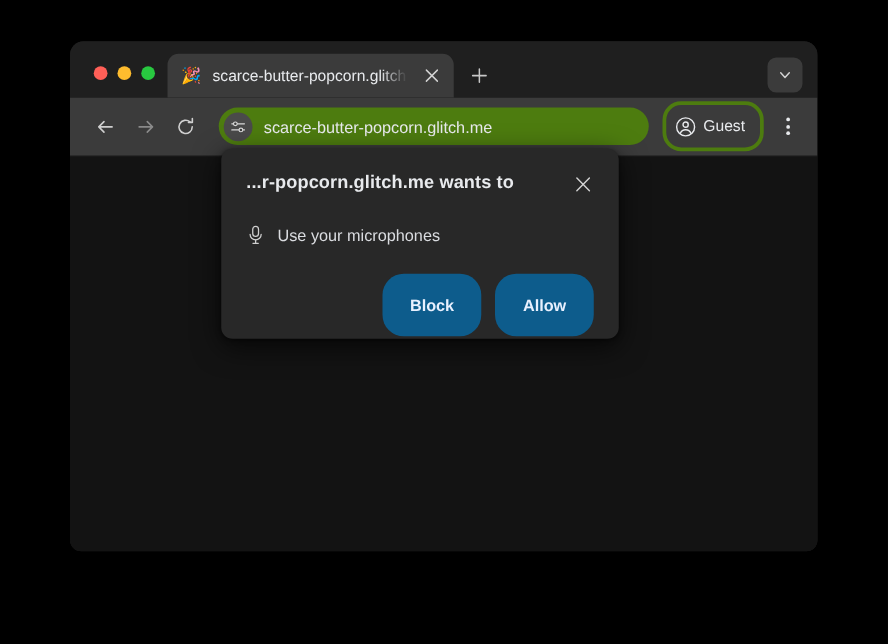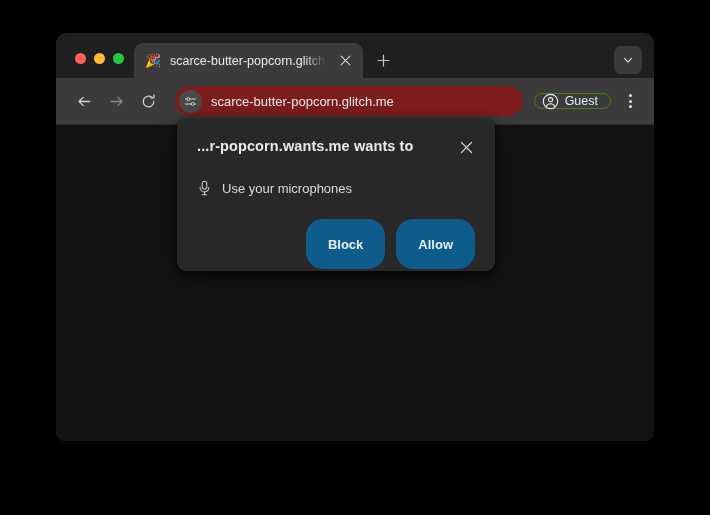--- a/index.html
+++ b/index.html
@@ -97,21 +97,21 @@
   }
   .nav-btn {
     width: 28px; height: 28px;
     display: flex; align-items: center; justify-content: center;
     border-radius: 50%;
     flex-shrink: 0;
   }
   .omnibox {
     flex: 1;
     height: 30px;
-    background: #7f1d1d;
+    background: #4d7c0f;
     border-radius: 16px;
     display: flex;
     align-items: center;
     padding: 0 4px 0 4px;
     margin: 0 7px 0 9px;
     min-width: 0;
   }
   .omnibox-icon {
     width: 23px; height: 23px;
     background: #4a4a4a;
@@ -120,22 +120,22 @@
     flex-shrink: 0;
   }
   .omnibox-text {
     color: #e8eaed;
     font-size: 13px;
     margin-left: 9px;
     white-space: nowrap;
     overflow: hidden;
   }
   .profile-pill {
-    height: 16px;
-    border: 1px solid #4d7c0f;
+    height: 40px;
+    border: 3px solid #4d7c0f;
     border-radius: 15px;
     display: flex; align-items: center;
     gap: 6px;
     padding: 0 12px 0 7px;
     color: #e8eaed;
     font-size: 12.5px;
     flex-shrink: 0;
   }
   .menu-btn {
     width: 24px; height: 28px;
@@ -302,21 +302,21 @@
         </span>
       </div>
     </div>
 
     <div class="viewport"></div>
   </div>
 
   <div class="perm-dialog">
 
     <div class="perm-header">
-      <span class="perm-title">...r-popcorn.wants.me wants to</span>
+      <span class="perm-title">...r-popcorn.glitch.me wants to</span>
       <span class="perm-close">
         <svg width="13" height="13" viewBox="0 0 14 14" fill="none" aria-hidden="true">
           <path d="M1.6 1.6 L12.4 12.4 M12.4 1.6 L1.6 12.4" stroke="#d2d2d2" stroke-width="1.25" stroke-linecap="round"></path>
         </svg>
       </span>
     </div>
 
     <div class="perm-row">
       <span style="display:flex;">
         <svg width="15" height="16" viewBox="0 0 16 18" fill="none" aria-hidden="true">

